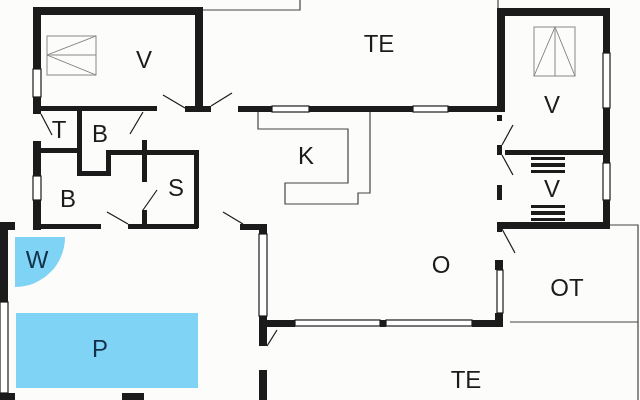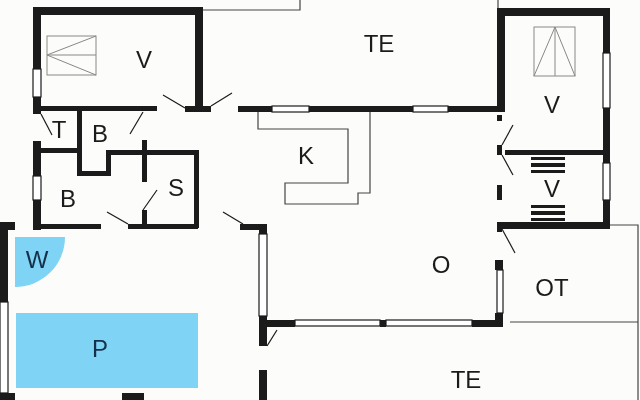--- a/index.html
+++ b/index.html
@@ -131,15 +131,15 @@
 <div class="lbl" style="left:379px;top:44px">TE</div>
 <div class="lbl" style="left:552px;top:105px">V</div>
 <div class="lbl" style="left:552px;top:189px">V</div>
 <div class="lbl" style="left:59px;top:130px">T</div>
 <div class="lbl" style="left:100px;top:134px">B</div>
 <div class="lbl" style="left:306px;top:156px">K</div>
 <div class="lbl" style="left:176px;top:188px">S</div>
 <div class="lbl" style="left:68px;top:199px">B</div>
 <div class="lbl blue" style="left:37px;top:260px">W</div>
 <div class="lbl" style="left:441px;top:265px">O</div>
-<div class="lbl" style="left:552px;top:288px">OT</div>
+<div class="lbl" style="left:567px;top:288px">OT</div>
 <div class="lbl blue" style="left:100px;top:349px">P</div>
 <div class="lbl" style="left:466px;top:380px">TE</div>
 
 </body></html>

